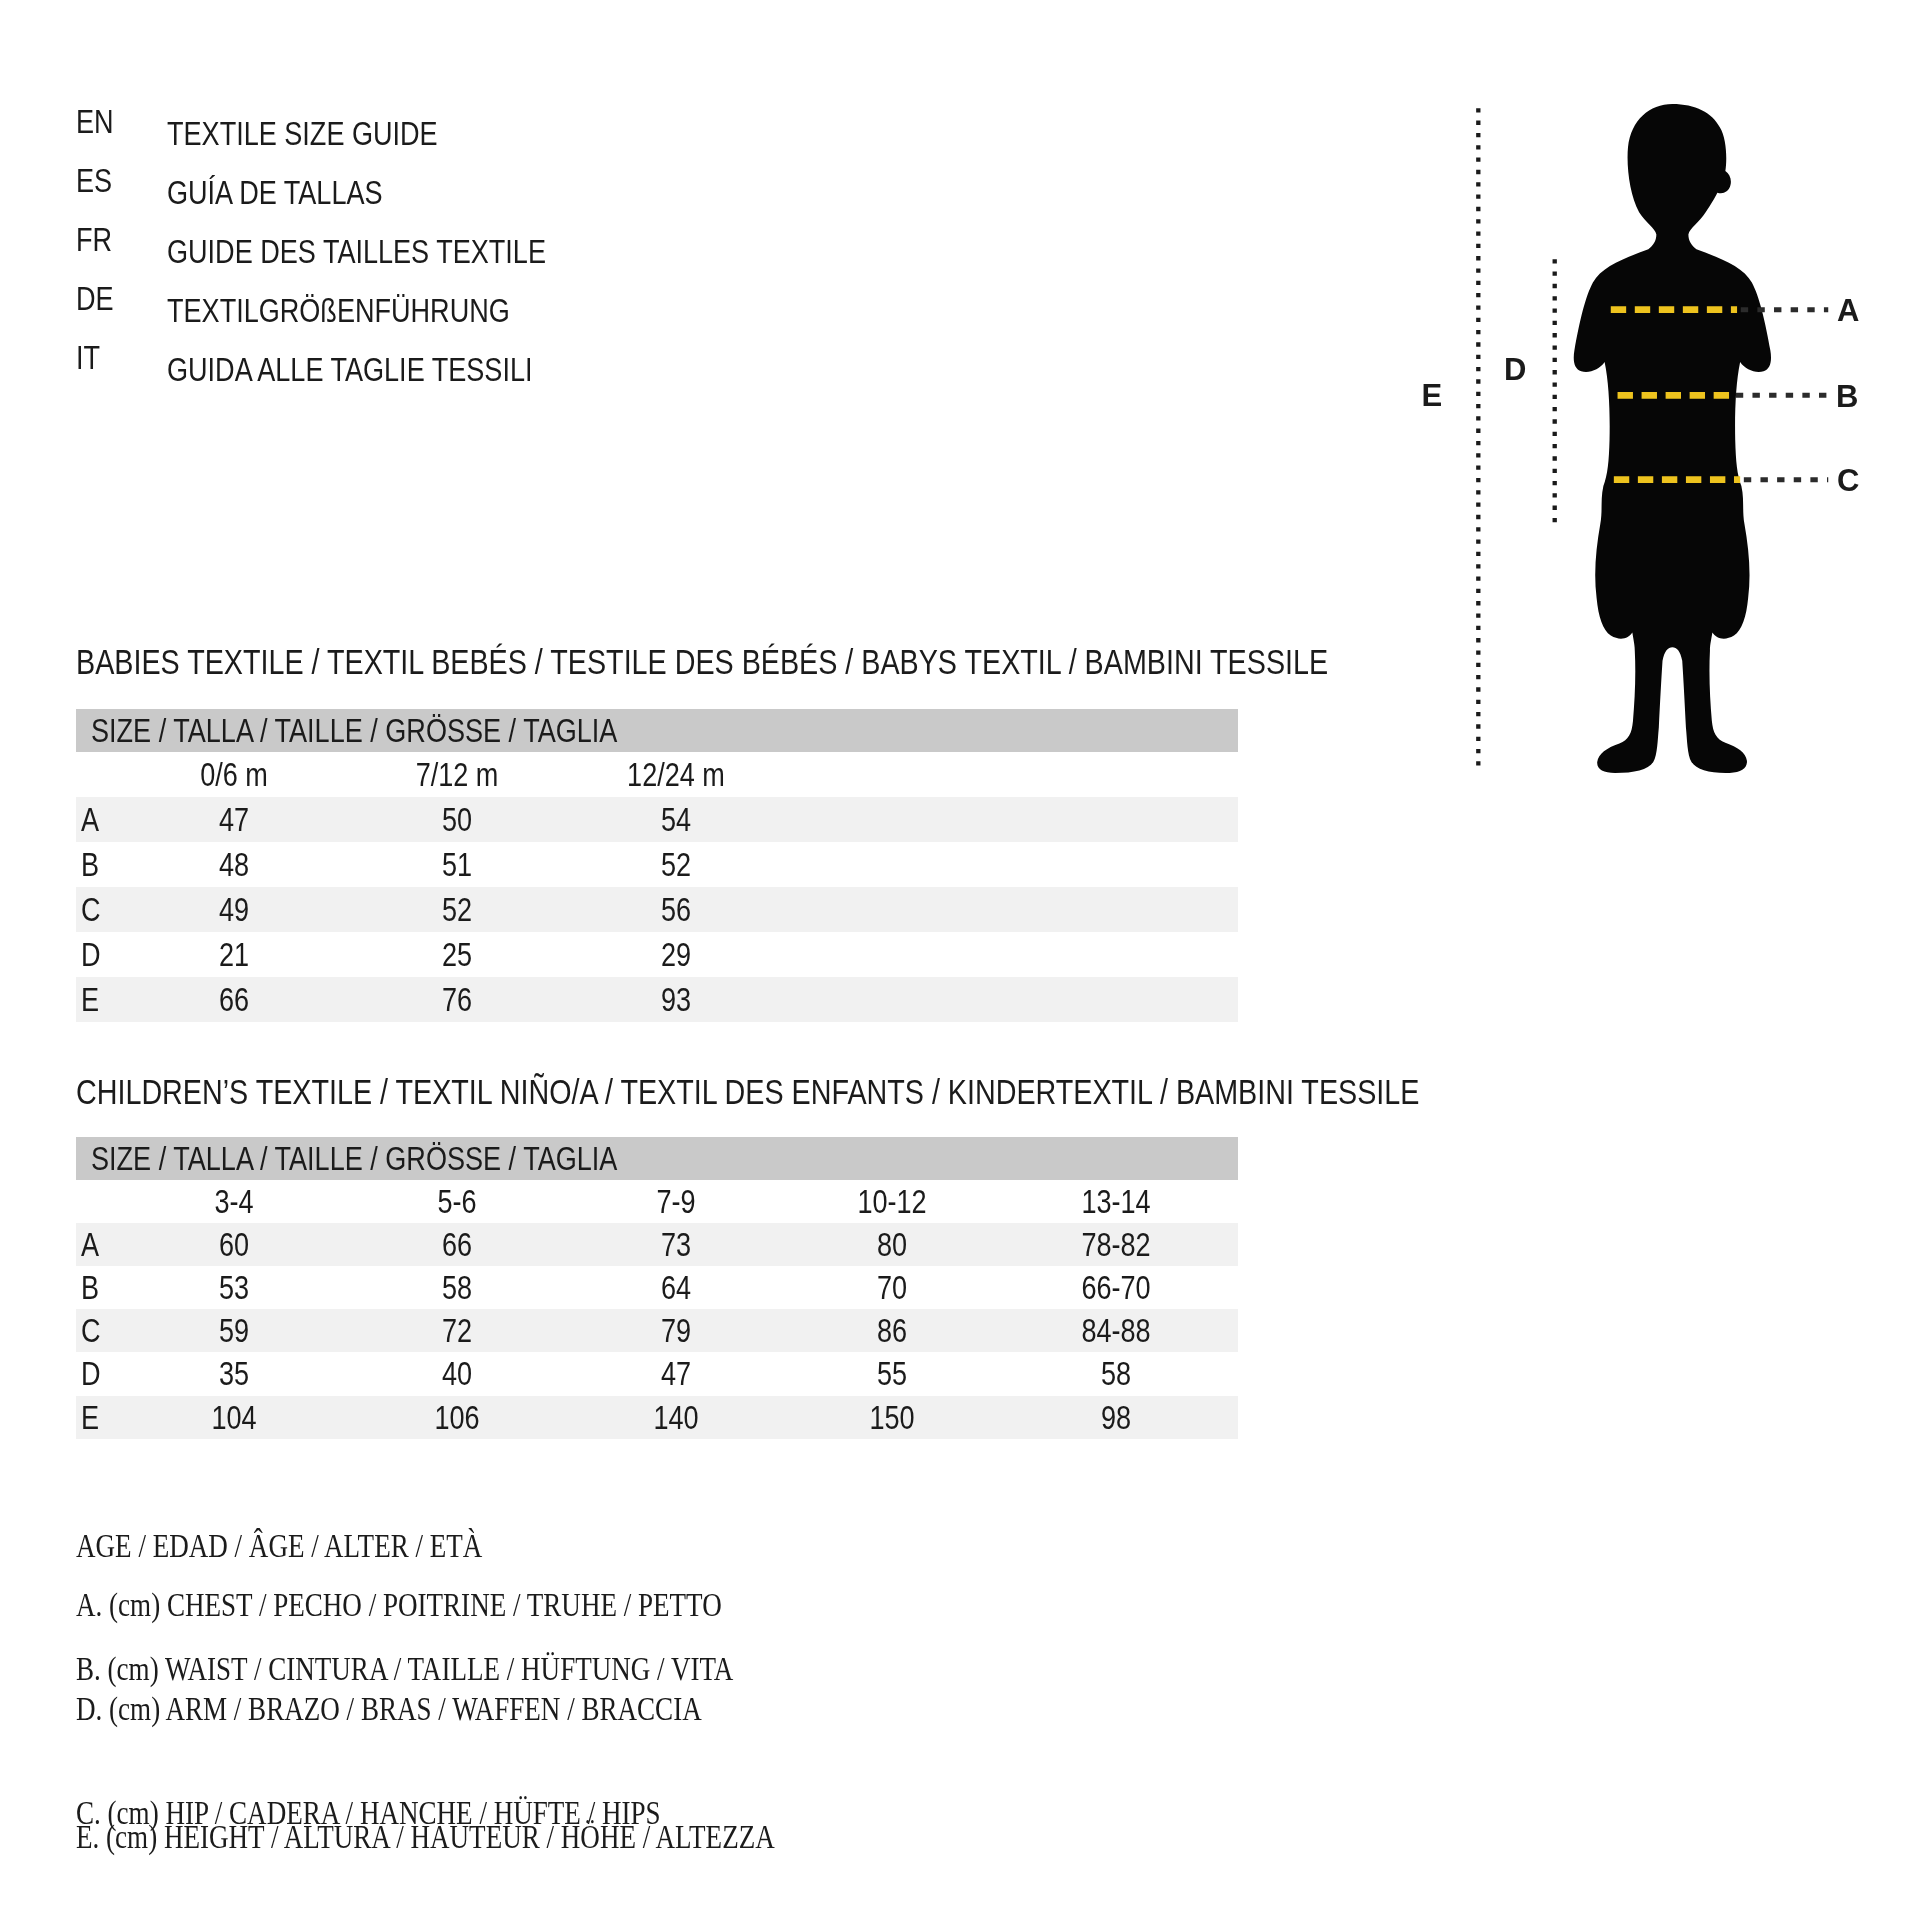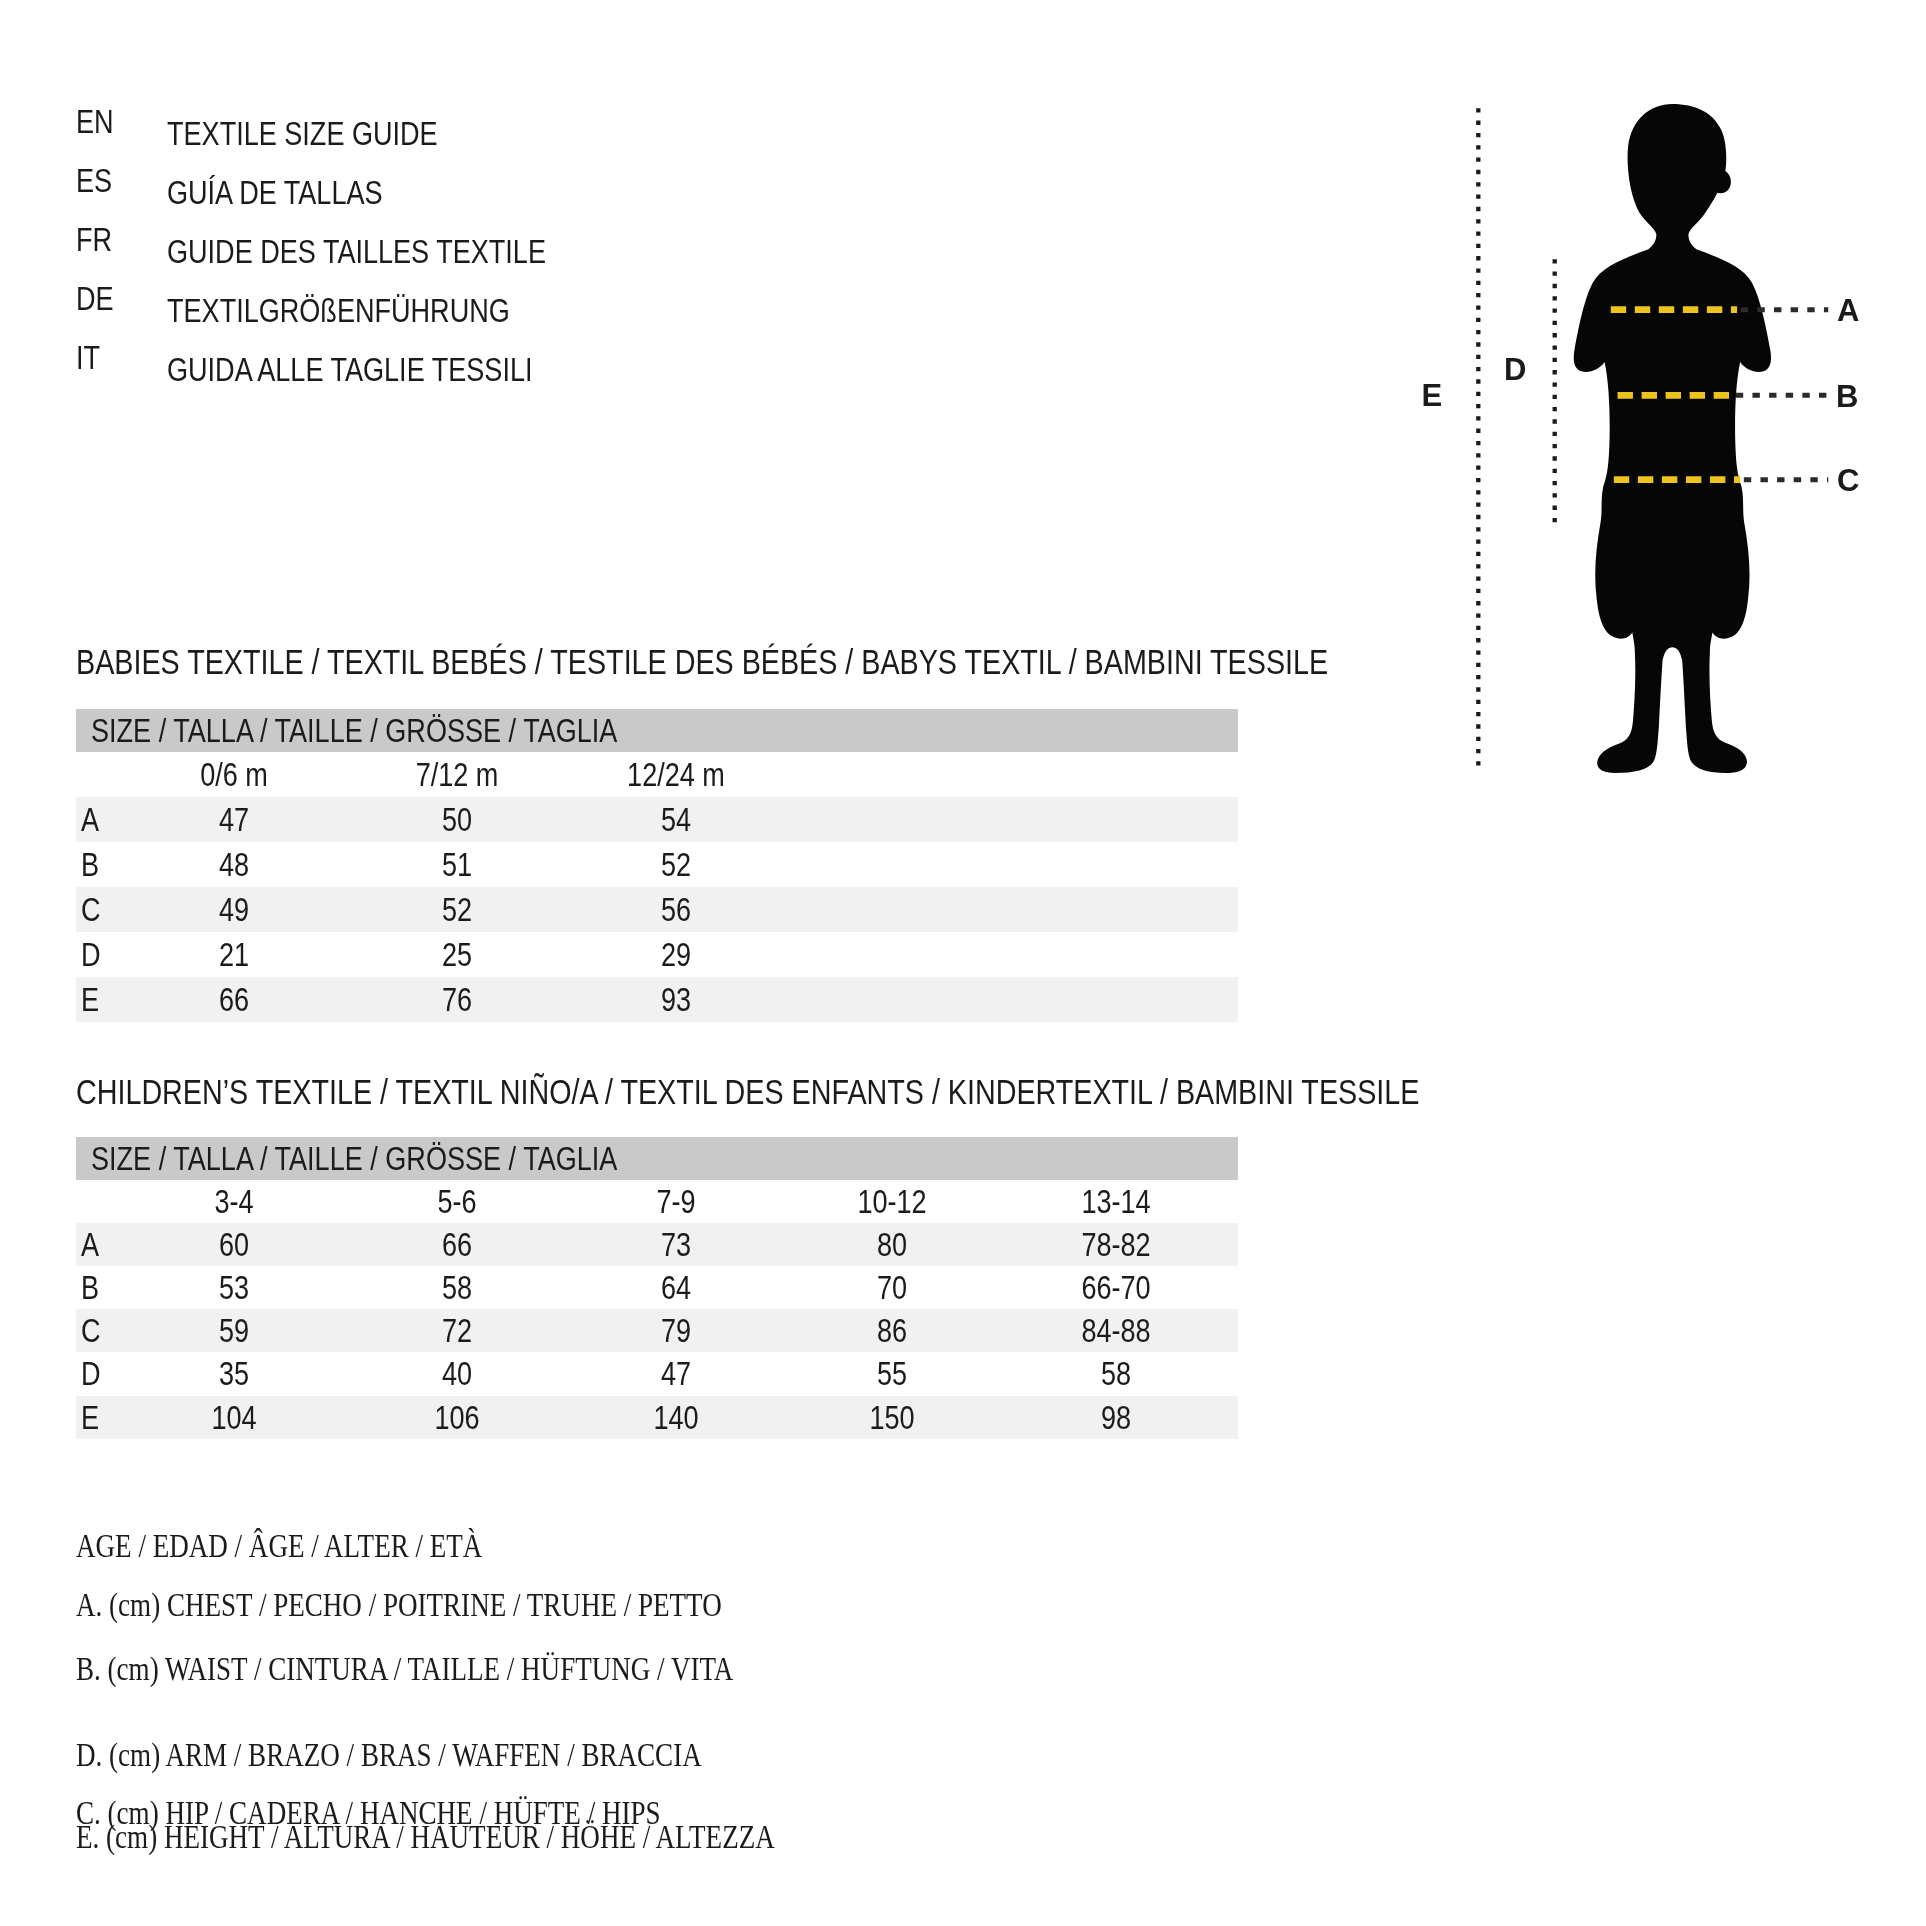--- a/index.html
+++ b/index.html
@@ -197,16 +197,16 @@
     <span class="tval" style="left:816px;line-height:43px">150</span>
     <span class="tval" style="left:1040px;line-height:43px">98</span>
   </div>
 </div>
 
 <div>
   <div class="legend-row" style="top:1529px"><span class="cx">AGE / EDAD / ÂGE / ALTER / ETÀ</span></div>
   <div class="legend-row" style="top:1588px"><span class="cx">A. (cm) CHEST / PECHO / POITRINE / TRUHE / PETTO</span></div>
   <div class="legend-row" style="top:1652px"><span class="cx">B. (cm) WAIST / CINTURA / TAILLE / HÜFTUNG / VITA</span></div>
   <div class="legend-row" style="top:1796px"><span class="cx">C. (cm) HIP / CADERA / HANCHE / HÜFTE / HIPS</span></div>
-  <div class="legend-row" style="top:1738px"><span class="cx">D. (cm) ARM / BRAZO / BRAS / WAFFEN / BRACCIA</span></div>
+  <div class="legend-row" style="top:1692px"><span class="cx">D. (cm) ARM / BRAZO / BRAS / WAFFEN / BRACCIA</span></div>
   <div class="legend-row" style="top:1820px"><span class="cx">E. (cm) HEIGHT / ALTURA / HAUTEUR / HÖHE / ALTEZZA</span></div>
 </div>
 
 
 </body></html>

